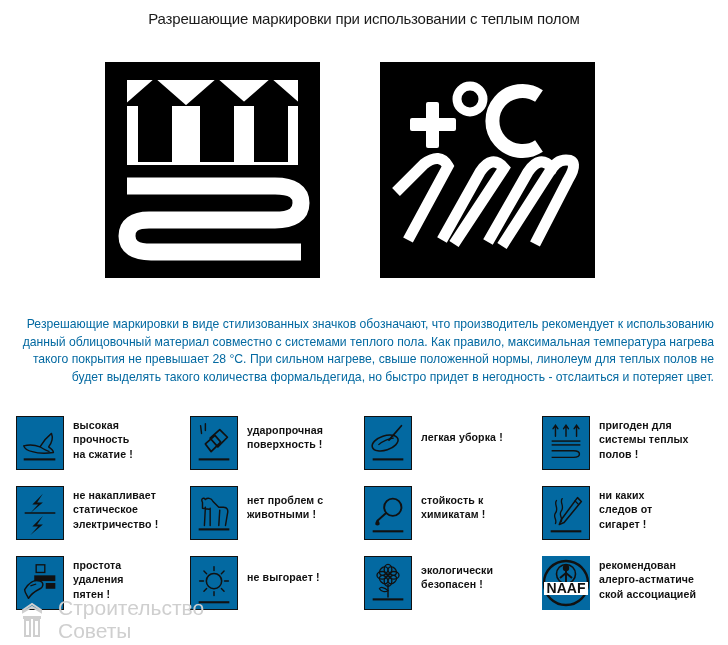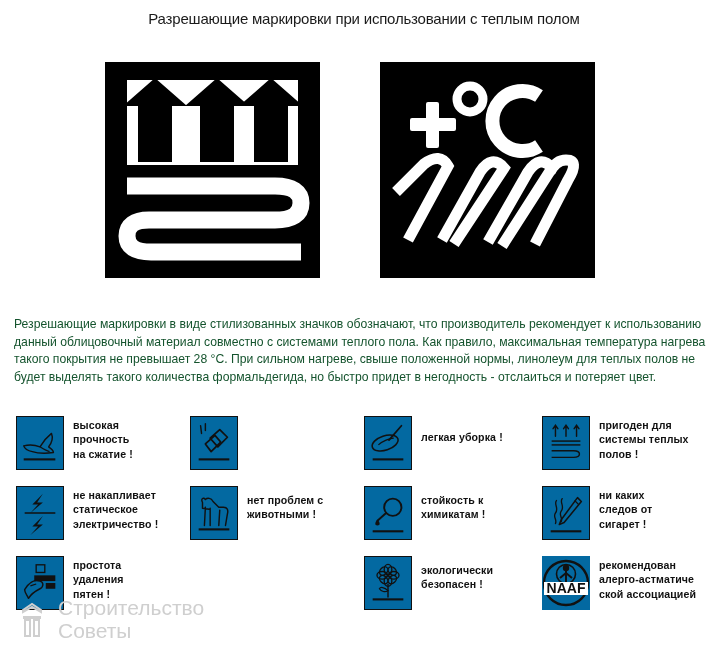--- a/index.html
+++ b/index.html
@@ -28,22 +28,22 @@
   .bigicon{position:absolute;background:#000;}
   #big-floor{left:105px;top:62px;width:215px;height:216px;}
   #big-temp {left:380px;top:62px;width:215px;height:216px;}
   .bigicon svg{display:block;width:100%;height:100%;}
 
   
   .para{
     position:absolute;left:14px;top:316px;width:700px;
     font-size:12.2px;
     line-height:17.6px;
-    color:#14532d;
-    text-align:left;
+    color:#0369a1;
+    text-align:right;
   }
   .para p{margin:0;}
 
   
   .grid{position:absolute;left:0;top:416px;width:728px;height:215px;}
   .frow{position:absolute;left:0;width:728px;height:64px;}
   #frow-0{top:0px;}
   #frow-1{top:70px;}
   #frow-2{top:140px;padding-left:32px;}
 
@@ -164,20 +164,22 @@
 
       <div class="fitem c1">
         <div class="fbox">
           <svg viewBox="0 0 48 54">
             <path d="M10 9 L11 17 M15 7 L15 14" stroke="#111" stroke-width="1.5" fill="none" stroke-linecap="round"></path>
             <path d="M20 22 L30 13 L38 21 L28 31 Z" fill="none" stroke="#111" stroke-width="1.8" stroke-linejoin="round"></path>
             <path d="M15 28 L25 19 L31 26 L21 36 Z" fill="none" stroke="#111" stroke-width="1.8" stroke-linejoin="round"></path>
             <rect x="8" y="43" width="32" height="2.2" fill="#111"></rect>
           </svg>
         </div>
+        <div class="flabel mid2" style="white-space:pre-line">ударопрочная
+поверхность !</div>
       </div>
 
       <div class="fitem c2">
         <div class="fbox">
           <svg viewBox="0 0 48 54">
             <ellipse cx="21" cy="27" rx="14" ry="7.5" transform="rotate(-18 21 27)" fill="none" stroke="#111" stroke-width="1.6"></ellipse>
             <path d="M14 29 C18 25 26 22 30 22" fill="none" stroke="#111" stroke-width="1.3"></path>
             <line x1="25" y1="24" x2="38" y2="9" stroke="#111" stroke-width="1.8" stroke-linecap="round"></line>
             <rect x="8" y="43" width="32" height="2.2" fill="#111"></rect>
           </svg>
@@ -271,20 +273,39 @@
             <path d="M30 27 L40 27 L40 33 L30 33 Z" fill="#111"></path>
             <path d="M8 34 C12 27 18 23 24 25 C28 26 28 31 24 33 C20 35 15 38 12 43 C10 39 8 37 8 34 Z" fill="none" stroke="#111" stroke-width="1.5" stroke-linejoin="round"></path>
             <path d="M14 30 L20 28" stroke="#111" stroke-width="1.2"></path>
           </svg>
         </div>
         <div class="flabel" style="white-space:pre-line">простота
 удаления
 пятен !</div>
       </div>
 
+      <div class="fitem c1">
+        <div class="fbox">
+          <svg viewBox="0 0 48 54">
+            <circle cx="24" cy="25" r="8" fill="none" stroke="#111" stroke-width="1.6"></circle>
+            <g stroke="#111" stroke-width="1.5" stroke-linecap="round">
+              <line x1="24" y1="10" x2="24" y2="14"></line>
+              <line x1="24" y1="36" x2="24" y2="40"></line>
+              <line x1="9" y1="25" x2="13" y2="25"></line>
+              <line x1="35" y1="25" x2="39" y2="25"></line>
+              <line x1="13.5" y1="14.5" x2="16.3" y2="17.3"></line>
+              <line x1="31.7" y1="32.7" x2="34.5" y2="35.5"></line>
+              <line x1="34.5" y1="14.5" x2="31.7" y2="17.3"></line>
+              <line x1="16.3" y1="32.7" x2="13.5" y2="35.5"></line>
+            </g>
+            <rect x="8" y="46" width="32" height="2.2" fill="#111"></rect>
+          </svg>
+        </div>
+        <div class="flabel mid" style="white-space:pre-line">не выгорает !</div>
+      </div>
 
       <div class="fitem c2">
         <div class="fbox">
           <svg viewBox="0 0 48 54">
             <g fill="none" stroke="#111" stroke-width="1.4">
               <ellipse cx="24" cy="13" rx="4" ry="5.5"></ellipse>
               <ellipse cx="24" cy="25" rx="4" ry="5.5"></ellipse>
               <ellipse cx="18" cy="19" rx="5.5" ry="4"></ellipse>
               <ellipse cx="30" cy="19" rx="5.5" ry="4"></ellipse>
               <ellipse cx="19.5" cy="14.5" rx="5" ry="3.6" transform="rotate(-45 19.5 14.5)"></ellipse>

